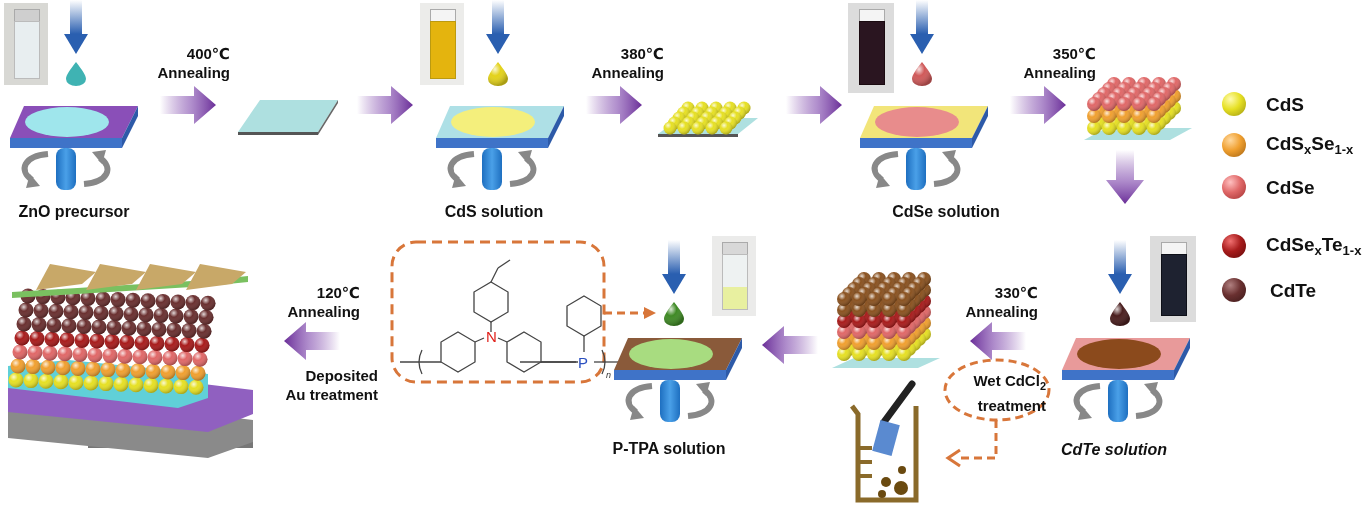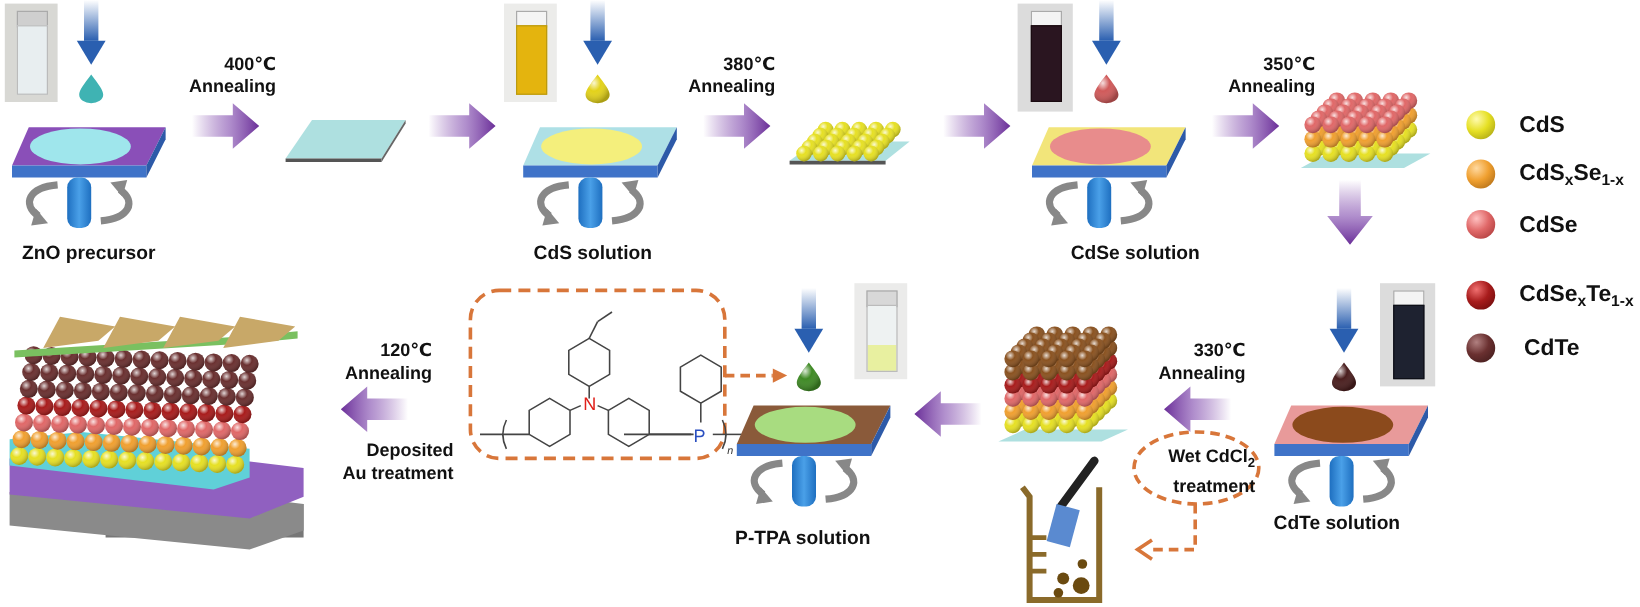--- a/index.html
+++ b/index.html
@@ -112,21 +112,21 @@
   <polygon points="0,42 112,42 112,52 0,52" fill="#3f73c8"></polygon>
   <polygon points="112,42 128,10 128,20 112,52" fill="#2d5aa8"></polygon>
   <rect x="46" y="52" width="20" height="42" rx="8" fill="url(#spin)"></rect>
   <path d="M38,58 C14,60 8,74 22,84" stroke="#888" stroke-width="6" fill="none"></path>
   <polygon points="20,78 30,90 16,92" fill="#888"></polygon>
   <path d="M74,88 C98,86 104,72 90,62" stroke="#888" stroke-width="6" fill="none"></path>
   <polygon points="92,68 82,56 96,54" fill="#888"></polygon>
 </svg>
 <div class="lbl" style="left:432px;top:203px;width:124px;">CdS solution</div>
 
-<div class="lbl2" style="left:566px;top:44px;width:80px;">
+<div class="lbl2" style="left:584px;top:44px;width:80px;">
   <div>380℃</div>
   <div>Annealing</div>
 </div>
 <svg style="left:586px;top:86px" width="56" height="38">
   <polygon points="0,10 34,10 34,0 56,19 34,38 34,28 0,28" fill="url(#arrowR)"></polygon>
 </svg>
 
 <svg id="cdsLayer" style="left:658px;top:88px" width="100" height="50">
     <polygon points="22,30 100,30 80,46 0,46" fill="#aee0e0"></polygon>
     <polygon points="0,46 80,46 80,49 0,49" fill="#555"></polygon>
@@ -1023,13 +1023,13 @@
   <polygon points="14,10 128,10 112,42 0,42" fill="#e89a9a"></polygon>
   <ellipse cx="57" cy="26" rx="42" ry="15" fill="#8b4a1c"></ellipse>
   <polygon points="0,42 112,42 112,52 0,52" fill="#3f73c8"></polygon>
   <polygon points="112,42 128,10 128,20 112,52" fill="#2d5aa8"></polygon>
   <rect x="46" y="52" width="20" height="42" rx="8" fill="url(#spin)"></rect>
   <path d="M38,58 C14,60 8,74 22,84" stroke="#888" stroke-width="6" fill="none"></path>
   <polygon points="20,78 30,90 16,92" fill="#888"></polygon>
   <path d="M74,88 C98,86 104,72 90,62" stroke="#888" stroke-width="6" fill="none"></path>
   <polygon points="92,68 82,56 96,54" fill="#888"></polygon>
 </svg>
-<div class="lbl" style="left:1052px;top:428px;width:124px;">CdTe solution</div>
+<div class="lbl" style="left:1052px;top:441px;width:124px;font-style:italic;">CdTe solution</div>
 
 </body></html>

